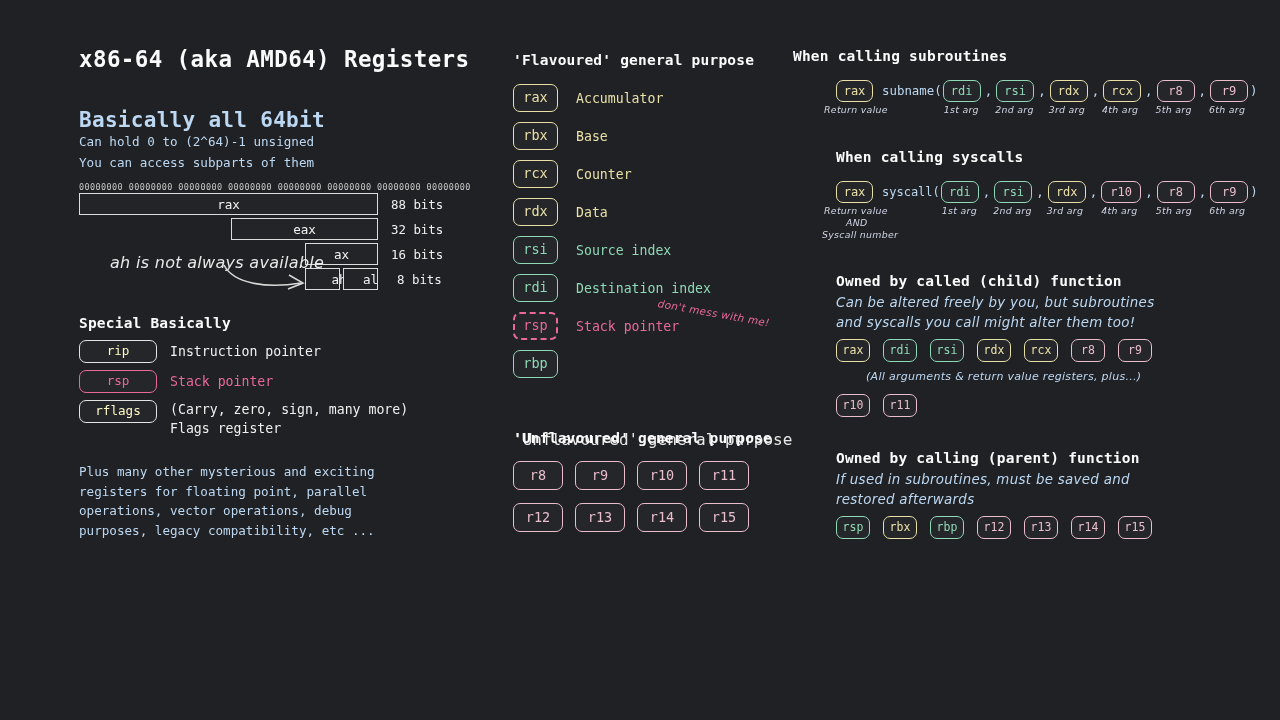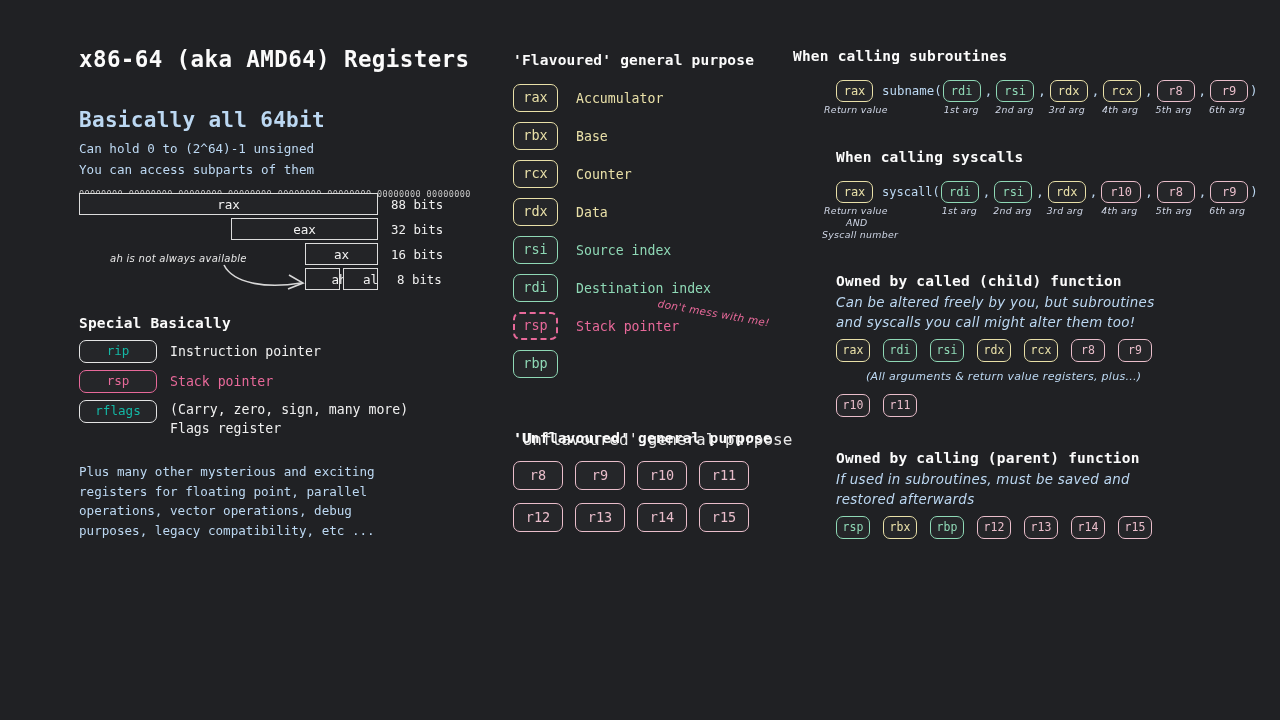--- a/index.html
+++ b/index.html
@@ -21,21 +21,21 @@
     border: 1.6px solid #cfcfcf; border-radius: 7px;
     background: #252629;
     font-family: "DejaVu Sans Mono", monospace;
     line-height: 1;
     white-space: nowrap;
   }
   .chip.cream  { border-color: #e9e0a8; color: #e9e0a8; }
   .chip.teal   { border-color: #8fd9b6; color: #8fd9b6; }
   .chip.rose   { border-color: #eabecb; color: #eabecb; }
   .chip.pinkd  { border-color: #e8699a; color: #e8699a; border-style: dashed; border-width: 2px; }
-  .chip.white  { border-color: #e4e4e4; color: #14b8a6; }
+  .chip.white  { border-color: #e4e4e4; color: #fef9c3; }
   .chip.pink   { border-color: #e8699a; color: #e8699a; }
 
   
   .h-title {
     font-size: 22.5px; font-weight: bold; color: #fbfbfb;
     letter-spacing: .4px;
   }
   .h-sec {
     font-size: 14.5px; font-weight: bold; color: #fbfbfb;
     letter-spacing: .2px;
@@ -86,21 +86,21 @@
   .row { display: flex; align-items: center; }
 </style>
 </head>
 <body>
 
 <div class="abs h-title" style="left:79px; top:46px;">x86-64 (aka AMD64) Registers</div>
 
 <div class="abs" style="left:79px; top:108px; width:400px;">
 
   <div class="h-blue">Basically all 64bit</div>
-  <div class="t-blue" style="margin-top:7px;">Can hold 0 to (2^64)-1 unsigned</div>
+  <div class="t-blue" style="">Can hold 0 to (2^64)-1 unsigned</div>
   <div class="t-blue" style="margin-top:2px;">You can access subparts of them</div>
   <div class="bitrow" style="margin-top:10px;">00000000 00000000 00000000 00000000 00000000 00000000 00000000 00000000</div>
 </div>
 
 <div class="abs" style="left:79px; top:193px; width:400px; height:100px;">
   <div class="sizebox" style="left:0px; top:0px; width:299px; height:22px;">
     <span>rax</span>
   </div>
   <div class="sizelbl" style="left:312px; top:4px;">88 bits</div>
 
@@ -115,21 +115,21 @@
   <div class="sizelbl" style="left:312px; top:54px;">16 bits</div>
 
   <div class="sizebox" style="left:226px; top:75px; width:35px; height:22px;padding-left:33px;">
     <span>ah</span>
   </div>
   <div class="sizebox" style="left:264px; top:75px; width:35px; height:22px;padding-left:20px;">
     <span>al</span>
   </div>
   <div class="sizelbl" style="left:318px; top:79px;">8 bits</div>
 
-  <div class="hand hand-white" style="position:absolute; left:31px; top:60px; font-size:10px;">ah is not always available</div>
+  <div class="hand hand-white" style="position:absolute; left:31px; top:60px; font-size:16px;">ah is not always available</div>
   <svg class="abs" style="left:140px; top:70px;" width="100" height="32" viewBox="0 0 100 32">
     <path d="M5 2 C14 20, 46 26, 82 20" stroke="#d8d8d8" stroke-width="1.6" fill="none"></path>
     <path d="M70 12 L84 20 L69 26" stroke="#d8d8d8" stroke-width="1.6" fill="none"></path>
   </svg>
 </div>
 
 <div class="abs" style="left:79px; top:315px; width:400px;">
   <div class="h-sec">Special Basically</div>
 
   <div class="row" style="margin-top:9px;">

